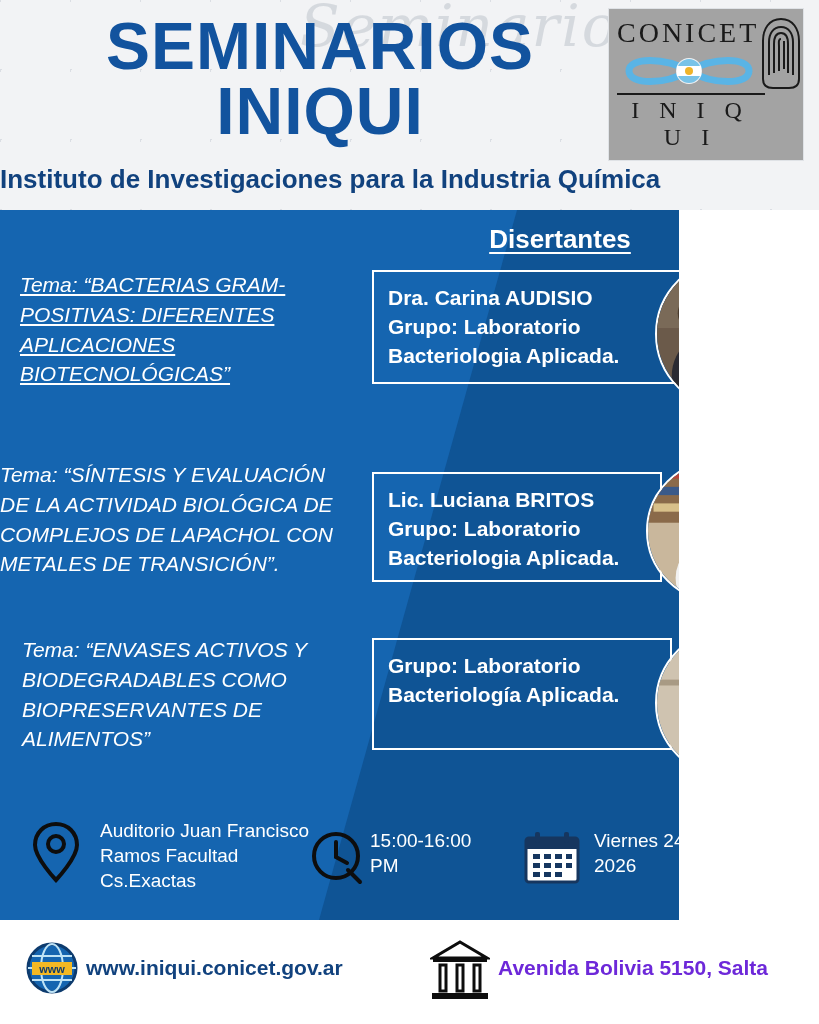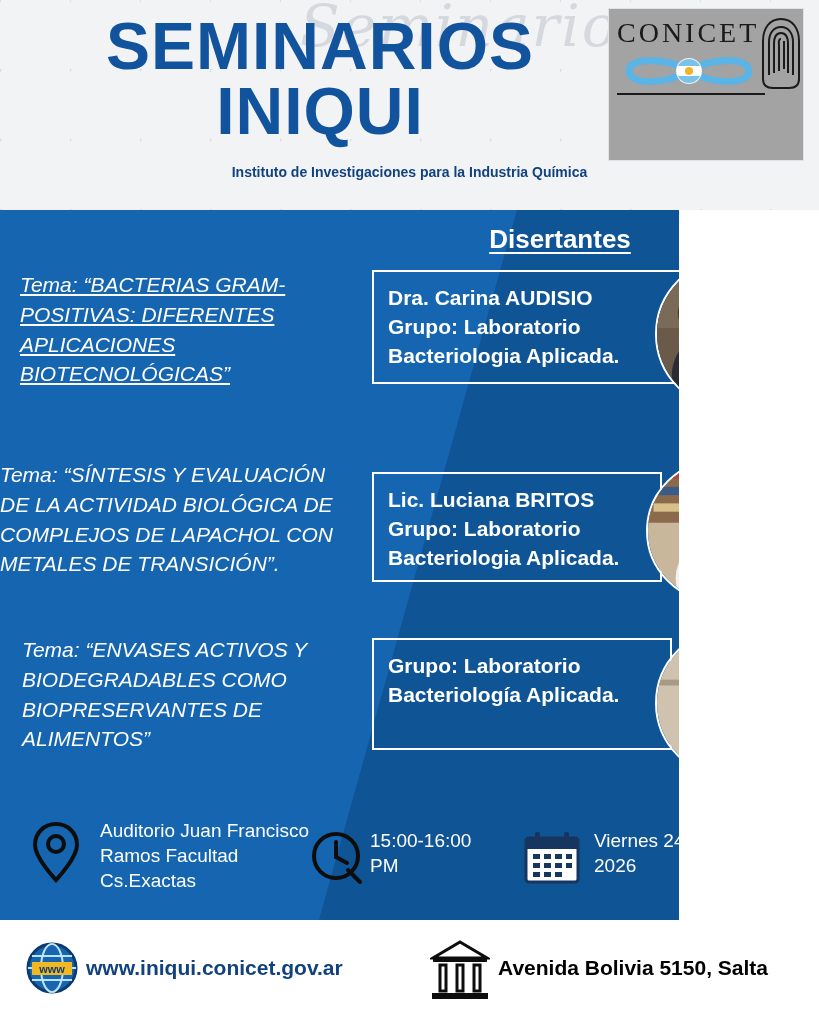--- a/index.html
+++ b/index.html
@@ -56,22 +56,22 @@
     font-weight: bold;
     color: #12539e;
     letter-spacing: 1px;
     line-height: 0.98;
   }
   .title-main .l2 { display: block; }
   .subtitle {
     position: absolute;
     left: 0; top: 164px;
     width: 819px;
-    text-align: center;
-    font-size: 14px;
+    text-align: left;
+    font-size: 26px;
     font-weight: bold;
     color: #11427e;
   }
 
   
   .logo-box {
     position: absolute;
     left: 608px; top: 8px;
     width: 196px; height: 153px;
     background: #a3a3a3;
@@ -200,21 +200,21 @@
     width: 819px; height: 104px;
     background: #ffffff;
   }
   .footer-text {
     position: absolute;
     font-size: 21px;
     font-weight: bold;
     color: #11427e;
   }
   .ft-web { left: 86px; top: 36px; }
-  .ft-addr { left: 498px; top: 36px; color: #000000; }
+  .ft-addr { left: 498px; top: 36px; color: #6d28d9; }
   .icon-www { position: absolute; left: 26px; top: 22px; width: 52px; height: 52px; }
   .icon-bank { position: absolute; left: 430px; top: 18px; width: 60px; height: 66px; }
 </style>
 </head>
 <body>
 
 <div class="poster">
 
   <div class="header">
     <div class="header-grid"></div>
@@ -230,20 +230,21 @@
     <div class="logo-box">
       <div class="logo-conicet">CONICET</div>
       <svg class="logo-inf" viewBox="0 0 132 40">
         <path d="M4 20 C4 6, 40 6, 64 20 C88 34, 124 34, 124 20 C124 6, 88 6, 64 20 C40 34, 4 34, 4 20 Z" fill="none" stroke="#5ab4e5" stroke-width="7"></path>
         <circle cx="64" cy="20" r="13" fill="#f2f3f5"></circle>
         <circle cx="64" cy="20" r="12" fill="#79c3e8"></circle>
         <rect x="52" y="15" width="24" height="10" fill="#ffffff"></rect>
         <circle cx="64" cy="20" r="4" fill="#f0b429"></circle>
       </svg>
       <div class="logo-rule"></div>
+      <div class="logo-iniqui">I N I Q U I</div>
       <svg class="logo-thumb" viewBox="0 0 40 76">
         <path d="M20 4 C8 4 2 14 2 26 L2 64 C2 70 6 73 12 73 L28 73 C34 73 38 70 38 64 L38 26 C38 14 32 4 20 4 Z" fill="none" stroke="#1a1a1a" stroke-width="2"></path>
         <path d="M20 12 C12 12 8 19 8 27 L8 60" fill="none" stroke="#1a1a1a" stroke-width="2"></path>
         <path d="M20 18 C14 18 13 23 13 29 L13 58" fill="none" stroke="#1a1a1a" stroke-width="2"></path>
         <path d="M20 24 C17 24 18 28 18 32 L18 56" fill="none" stroke="#1a1a1a" stroke-width="2"></path>
         <path d="M20 12 C28 12 32 19 32 27 L32 60" fill="none" stroke="#1a1a1a" stroke-width="2"></path>
         <path d="M20 18 C26 18 27 23 27 29 L27 58" fill="none" stroke="#1a1a1a" stroke-width="2"></path>
         <path d="M23 26 L23 54" fill="none" stroke="#1a1a1a" stroke-width="2"></path>
       </svg>
     </div>

